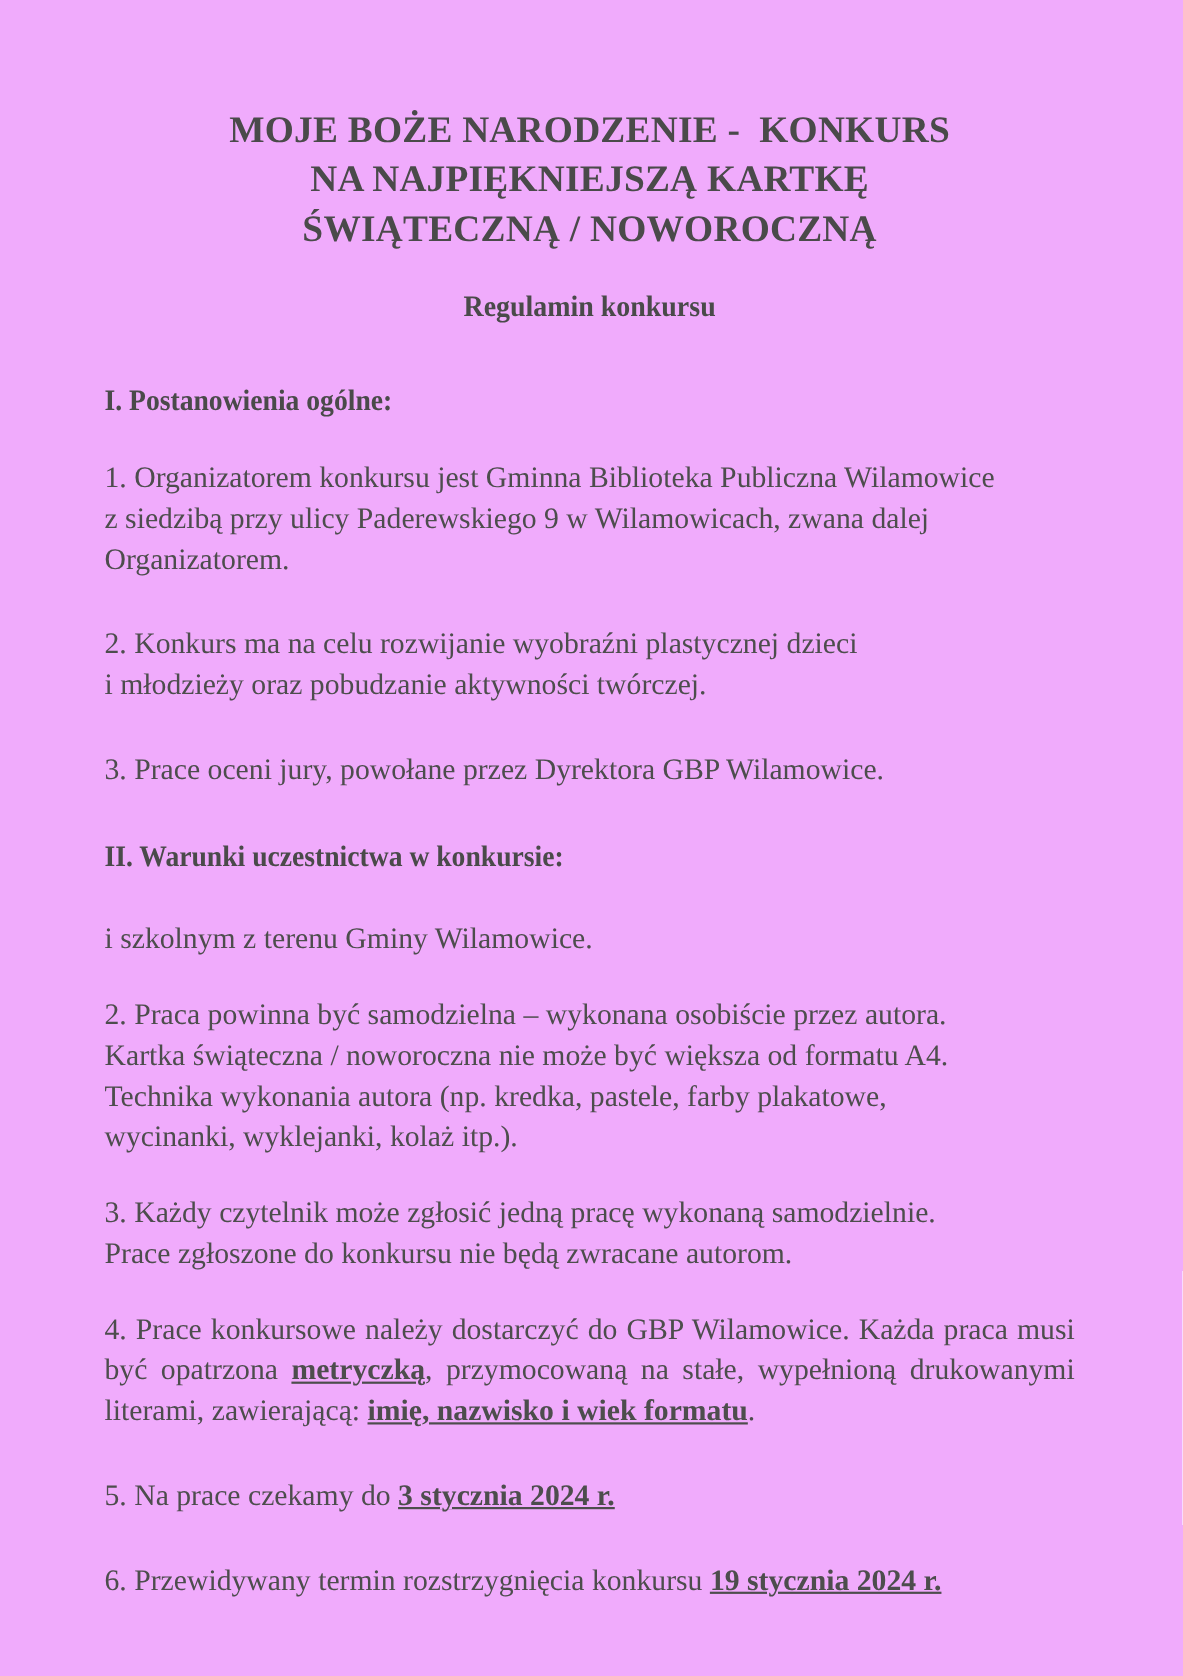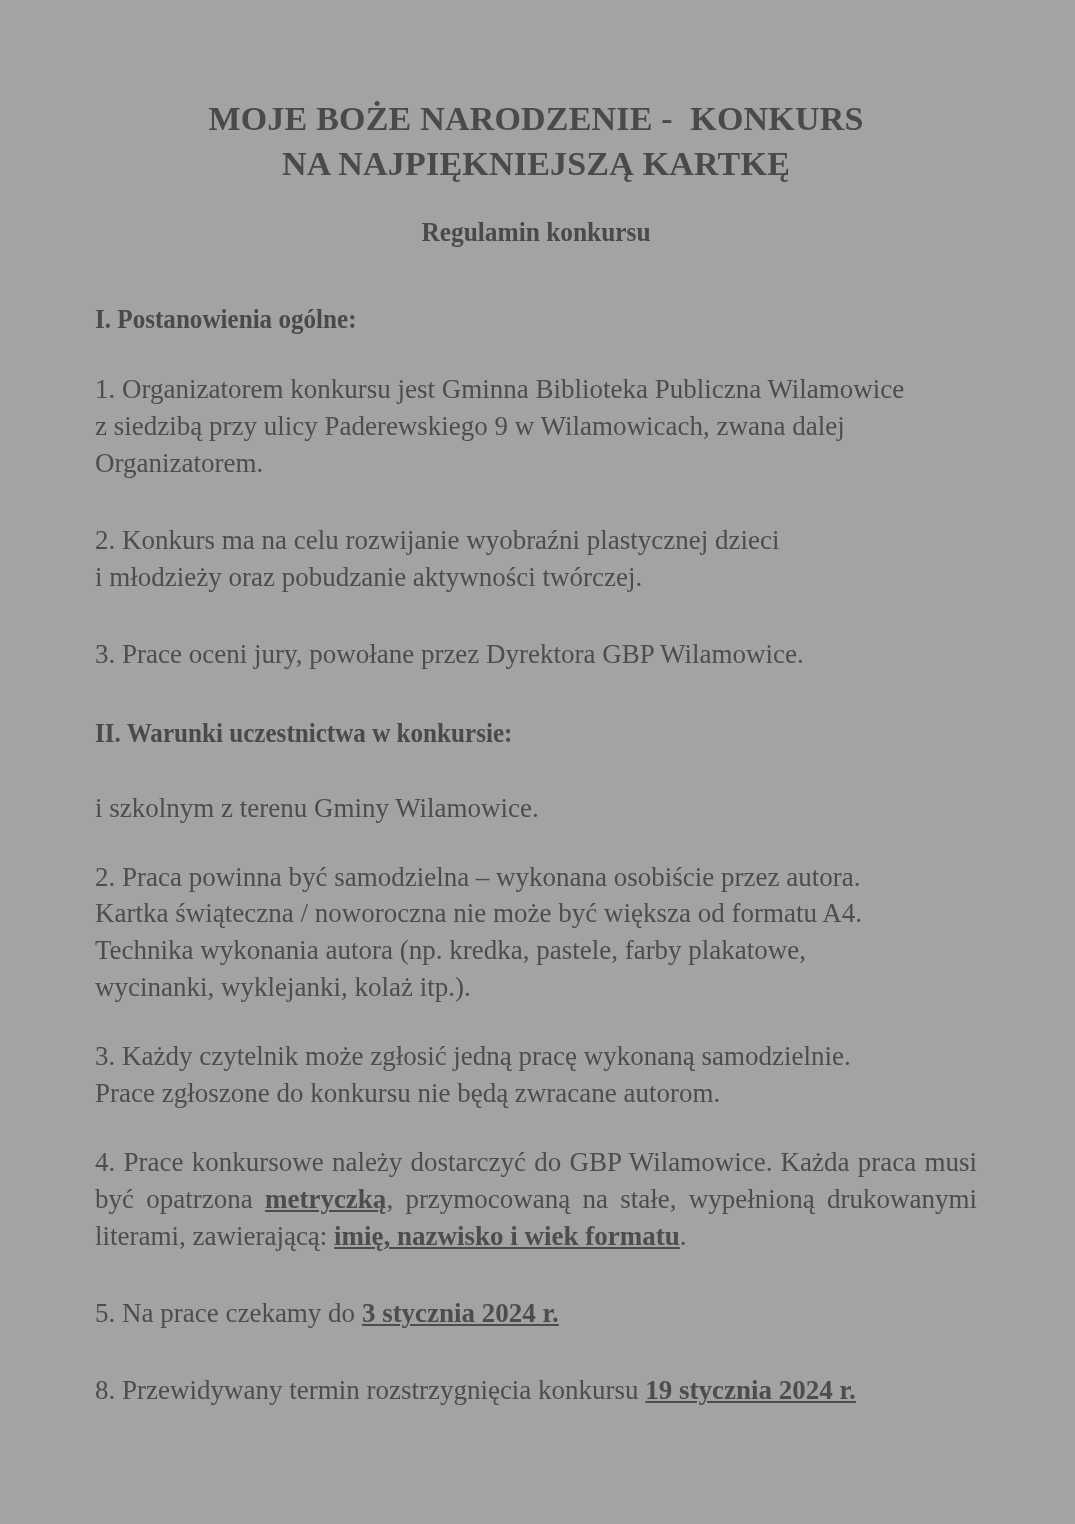--- a/index.html
+++ b/index.html
@@ -14,21 +14,21 @@
     font-family: "Liberation Serif", "DejaVu Serif", serif;
     color: #4d4d4d;
     -webkit-font-smoothing: antialiased;
     overflow: hidden;
   }
 
   .page {
     position: relative;
     width: 1075px;
     height: 1524px;
-    background: #a3a3a3;
+    background: #f0abfc;
     box-sizing: border-box;
     padding: 96px 98px 0 95px;
   }
 
   
   .doc-title {
     text-align: center;
     font-weight: bold;
     font-size: 34px;
     line-height: 1.33;
@@ -95,20 +95,21 @@
   .nbsp-tight { white-space: pre; }
 </style>
 </head>
 <body>
 
 <div class="page">
 
   <h1 class="doc-title">
     <span class="title-line">MOJE BOŻE NARODZENIE -  KONKURS</span>
     <span class="title-line">NA NAJPIĘKNIEJSZĄ KARTKĘ</span>
+    <span class="title-line">ŚWIĄTECZNĄ / NOWOROCZNĄ</span>
   </h1>
 
   <div class="doc-subtitle">Regulamin konkursu</div>
 
   <h2 class="section-heading sec-1">I. Postanowienia ogólne:</h2>
 
   <p class="para p-gap-lg">
     <span class="brk">1. Organizatorem konkursu jest Gminna Biblioteka Publiczna Wilamowice</span>
     <span class="brk">z siedzibą przy ulicy Paderewskiego 9 w Wilamowicach, zwana dalej</span>
     <span class="brk">Organizatorem.</span>
@@ -138,15 +139,15 @@
 
   <p class="para p-gap-md">
     <span class="brk">3. Każdy czytelnik może zgłosić jedną pracę wykonaną samodzielnie.</span>
     <span class="brk">Prace zgłoszone do konkursu nie będą zwracane autorom.</span>
   </p>
 
   <p class="para p-gap-md"><span>4. Prace konkursowe należy dostarczyć do GBP Wilamowice. Każda praca musi być opatrzona </span><span class="emph">metryczką</span><span>, przymocowaną na stałe, wypełnioną drukowanymi literami, zawierającą: </span><span class="emph">imię, nazwisko i wiek formatu</span><span>.</span></p>
 
   <p class="para left p-gap-sm"><span>5. Na prace czekamy do </span><span class="emph">3 stycznia 2024 r.</span></p>
 
-  <p class="para left p-gap-sm"><span>8. Przewidywany termin rozstrzygnięcia konkursu </span><span class="emph">19 stycznia 2024 r.</span></p>
+  <p class="para left p-gap-sm"><span>6. Przewidywany termin rozstrzygnięcia konkursu </span><span class="emph">19 stycznia 2024 r.</span></p>
 
 </div>
 
 </body></html>

